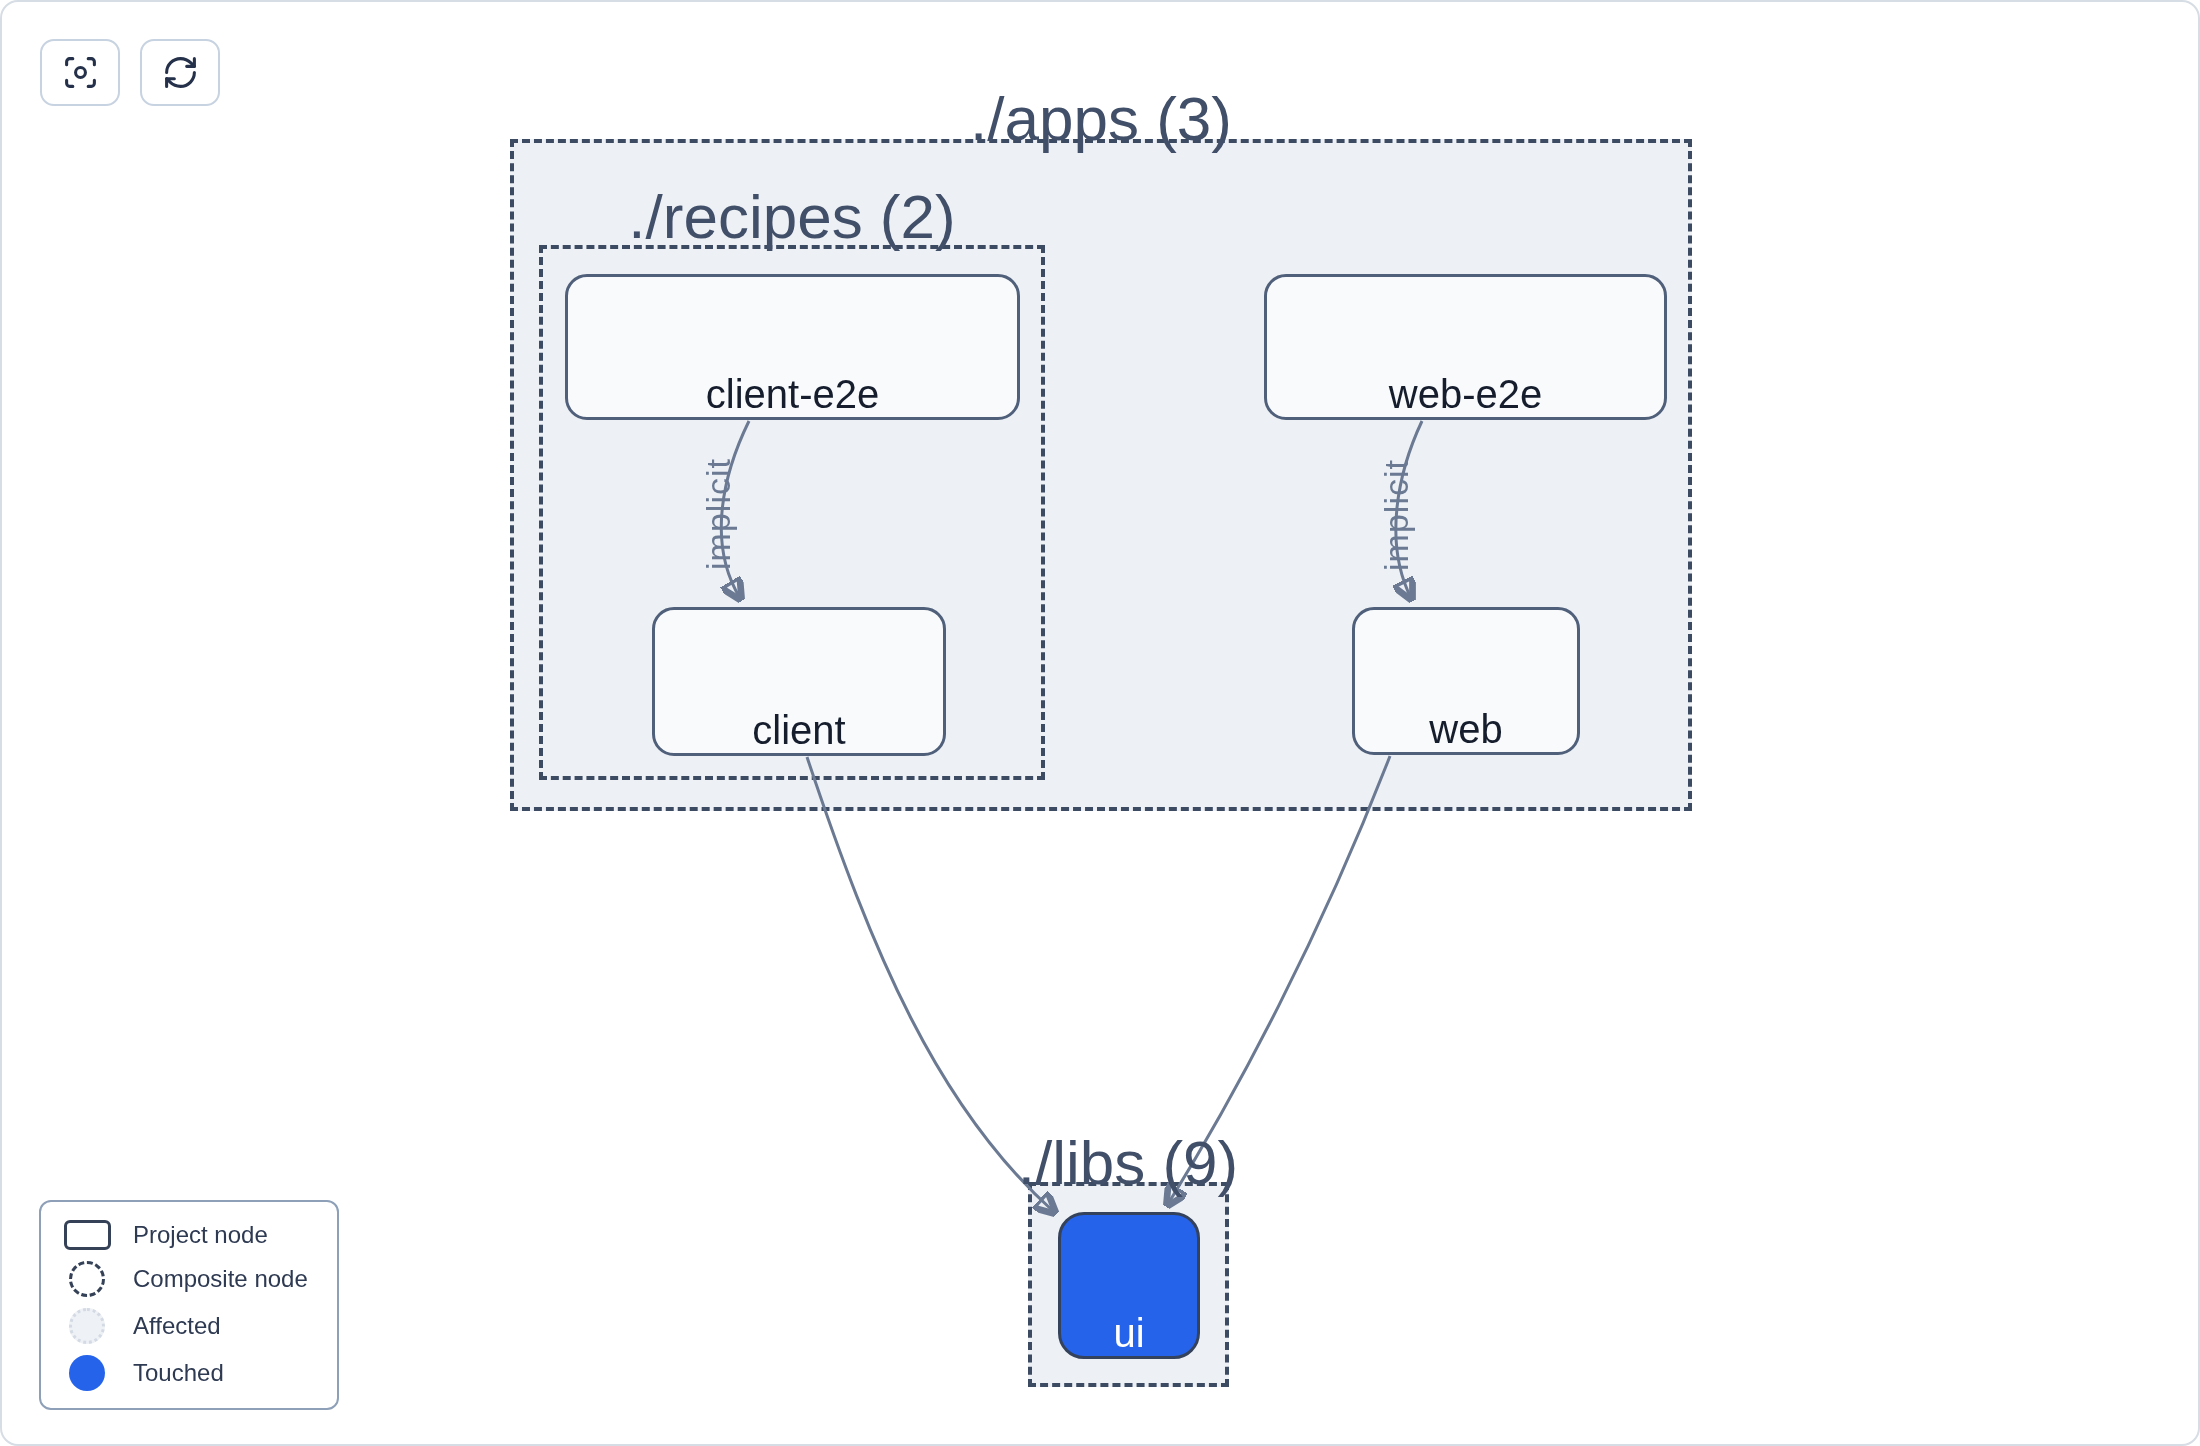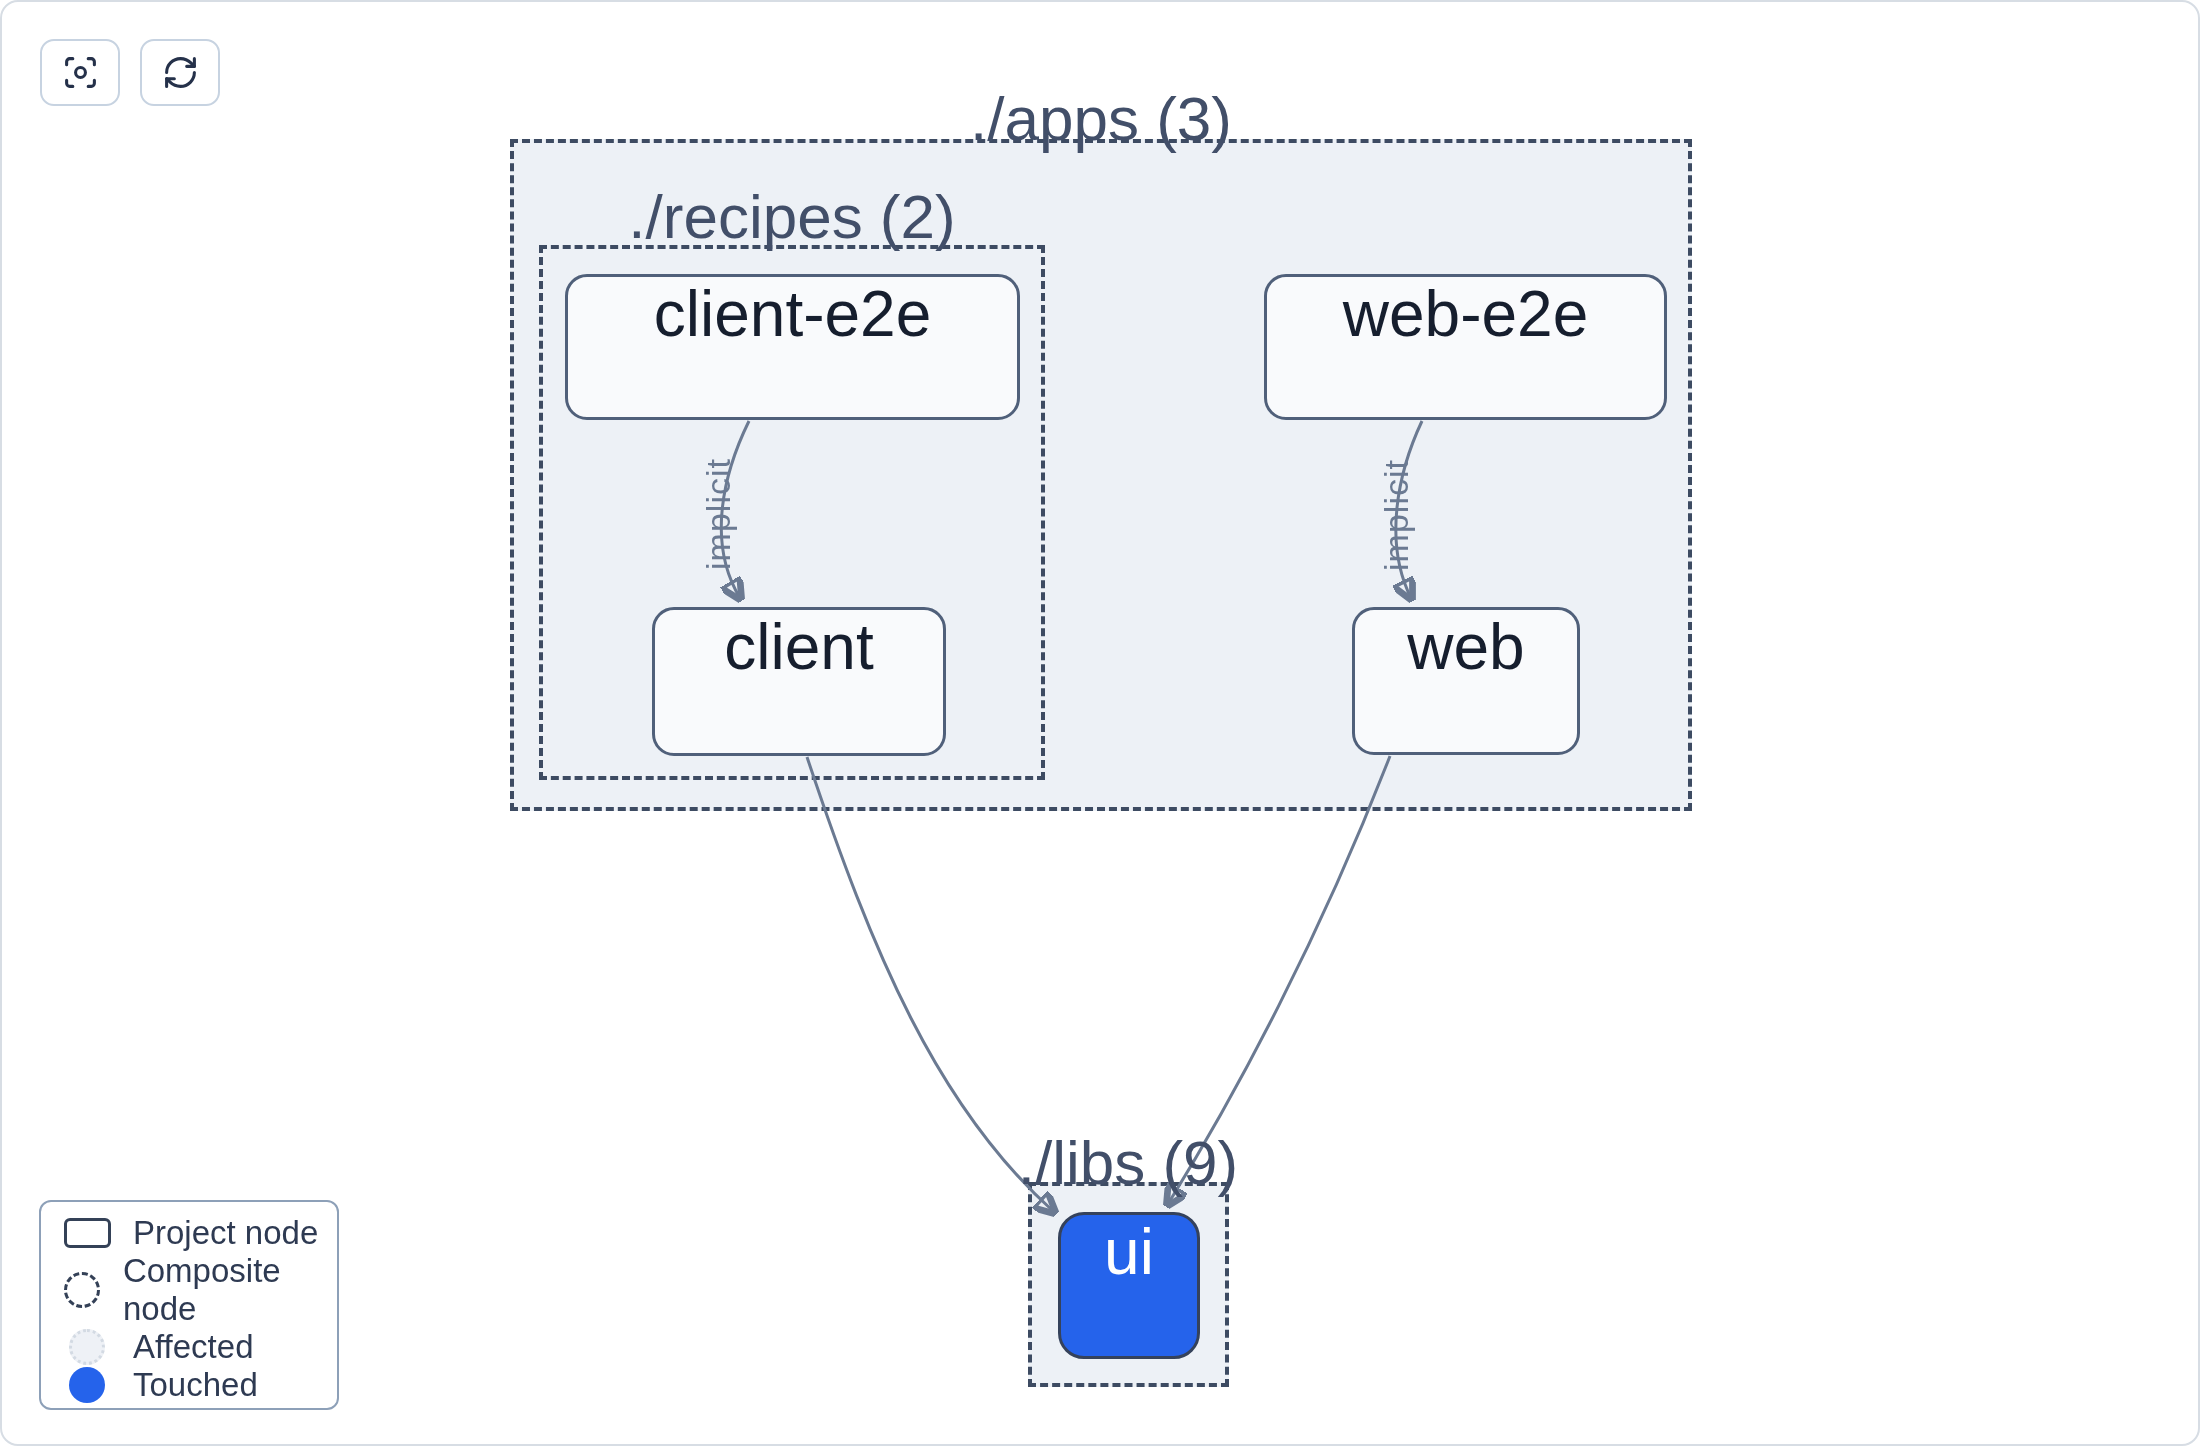--- a/index.html
+++ b/index.html
@@ -32,41 +32,41 @@
   .tool-btn svg{width:37px;height:37px;stroke:var(--icon_ink);stroke-width:2;fill:none;
     stroke-linecap:round;stroke-linejoin:round}
   
   .group{position:absolute;background:var(--container_fill);border:4px dashed var(--border_dark)}
   .group-label{
     position:absolute;text-align:center;font-size:62px;line-height:1;
     color:var(--label_text);z-index:6;pointer-events:none;white-space:nowrap;
   }
   
   .node{
-    position:absolute;display:flex;align-items:flex-start;justify-content:center;
+    position:absolute;display:flex;align-items:flex-end;justify-content:center;
     background:var(--node_fill);border:3px solid var(--node_border);border-radius:22px;
-    font-size:64px;color:var(--node_text);z-index:5;cursor:pointer;white-space:nowrap;
+    font-size:40px;color:var(--node_text);z-index:5;cursor:pointer;white-space:nowrap;
   }
   .node.touched{background:var(--touched);color:#ffffff;border-color:#35425b;border-radius:26px}
   
   svg.edges{position:absolute;left:0;top:0;z-index:3;pointer-events:none}
   svg.edges path{stroke:var(--edge);stroke-width:3;fill:none}
   .edge-label{
     position:absolute;z-index:4;font-size:34px;color:var(--edge);letter-spacing:1px;
     transform:translate(-50%,-50%) rotate(-90deg);pointer-events:none;white-space:nowrap;
   }
   
   .legend{
     position:absolute;left:37px;top:1198px;width:300px;height:210px;z-index:10;
     background:#fff;border:2px solid var(--legend_border);border-radius:12px;
     display:flex;flex-direction:column;justify-content:space-around;padding:12px 0;
   }
   .legend-row{display:flex;align-items:center}
   .legend-swatch-cell{width:92px;display:flex;align-items:center;justify-content:center}
-  .legend-label{font-size:33px;color:#2e3a52}
+  .legend-label{font-size:24px;color:#2e3a52}
   .sw-project{width:47px;height:30px;border:3px solid #344157;border-radius:6px;background:#fff}
   .sw-composite{width:36px;height:36px;border:3px dashed #344157;border-radius:50%}
   .sw-affected{width:36px;height:36px;border:3px dotted #d3dae3;border-radius:50%;background:#eef1f6}
   .sw-touched{width:36px;height:36px;border-radius:50%;background:var(--touched)}
 </style>
 </head>
 <body>
 
 <div class="canvas">
 

